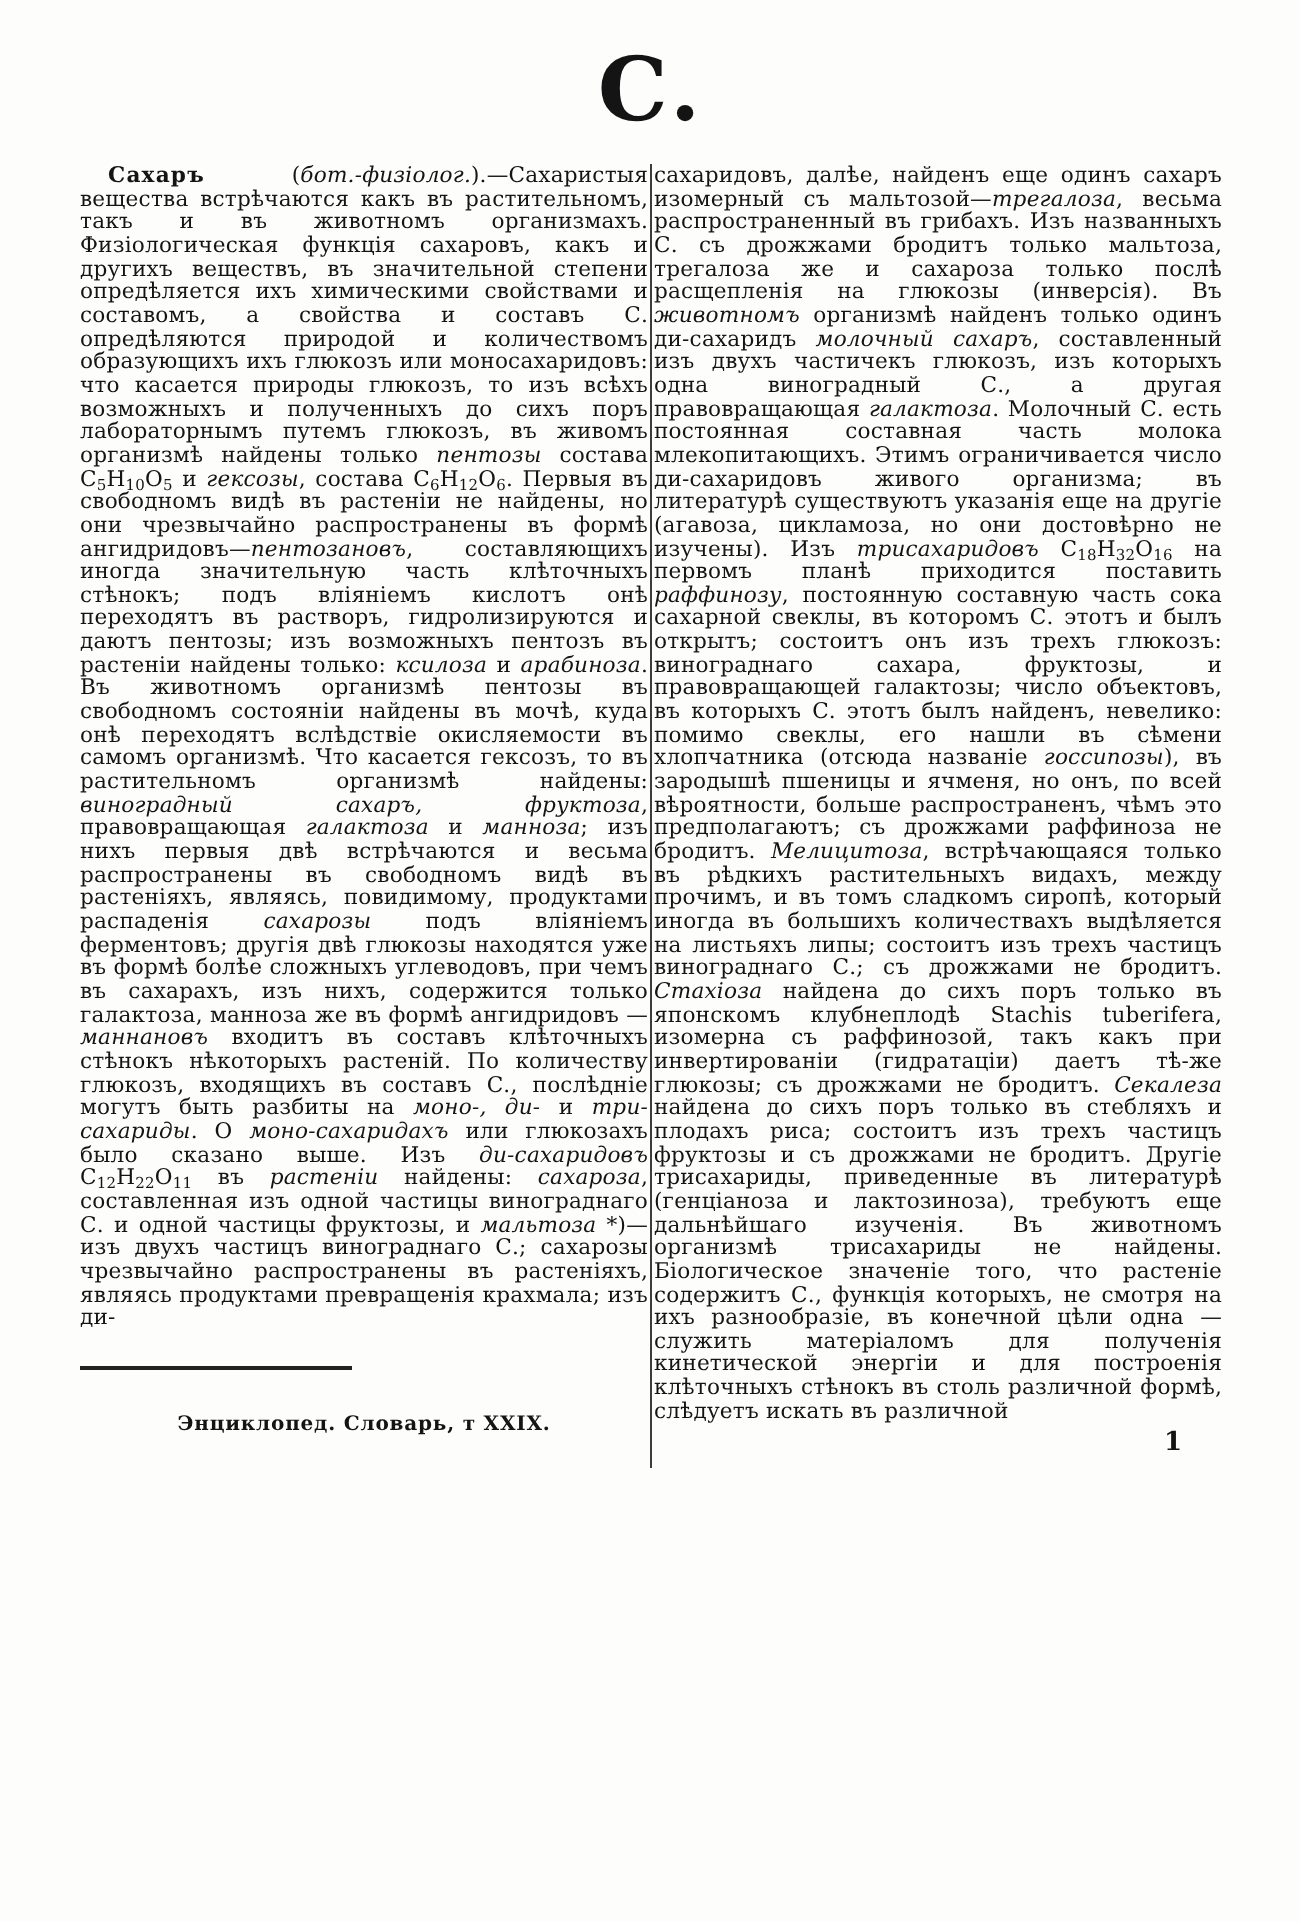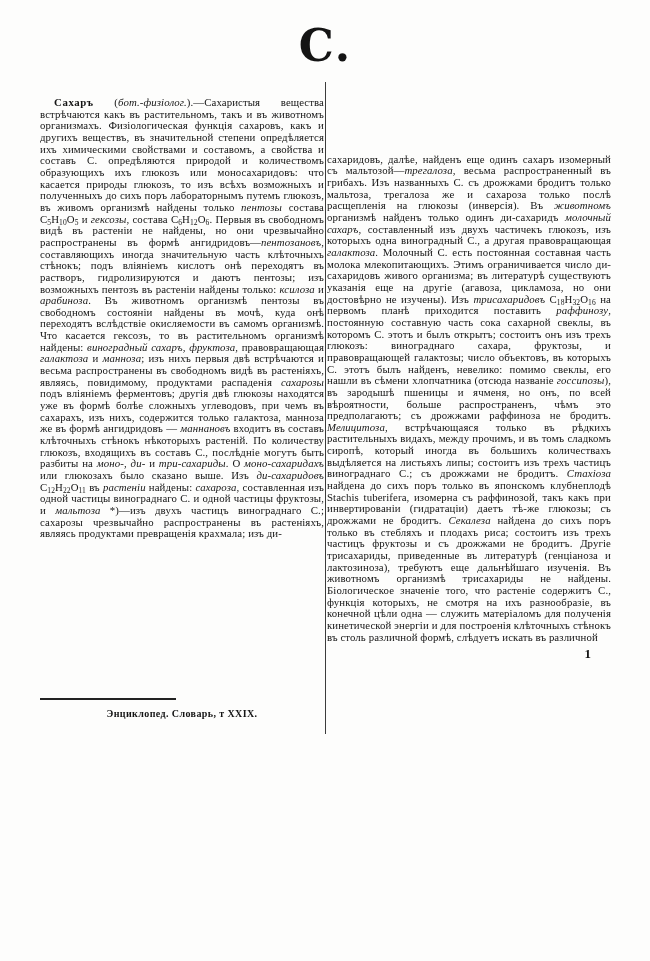--- a/index.html
+++ b/index.html
@@ -22,22 +22,21 @@
     text-align: center;
     font-size: 44px;
     font-weight: bold;
     letter-spacing: 1px;
   }
   .columns {
     position: absolute;
     top: 82px; left: 40px;
     width: 572px;
     display: flex;
-    align-items: center;
-    font-family: Liberation Serif, serif;
+    align-items: flex-start;
   }
   .col { width: 284px; }
   .col-divider {
     width: 1px;
     background: #3c3c3c;
     margin: 0 1px;
     height: 652px;
     flex: none;
   }
   .body-text {
@@ -60,21 +59,21 @@
     border-top: 2px solid #222;
     margin: 5px 0 3px 0;
   }
   .footnote {
     font-size: 9.3px;
     line-height: 10.4px;
     text-align: justify;
     text-indent: 12px;
   }
   .imprint {
-    margin-top: 8px;
+    margin-top: 22px;
     text-align: center;
     font-size: 10px;
     font-weight: bold;
     letter-spacing: 0.4px;
   }
   .page-number {
     text-align: right;
     padding-right: 20px;
     margin-top: 3px;
     font-size: 13px;

